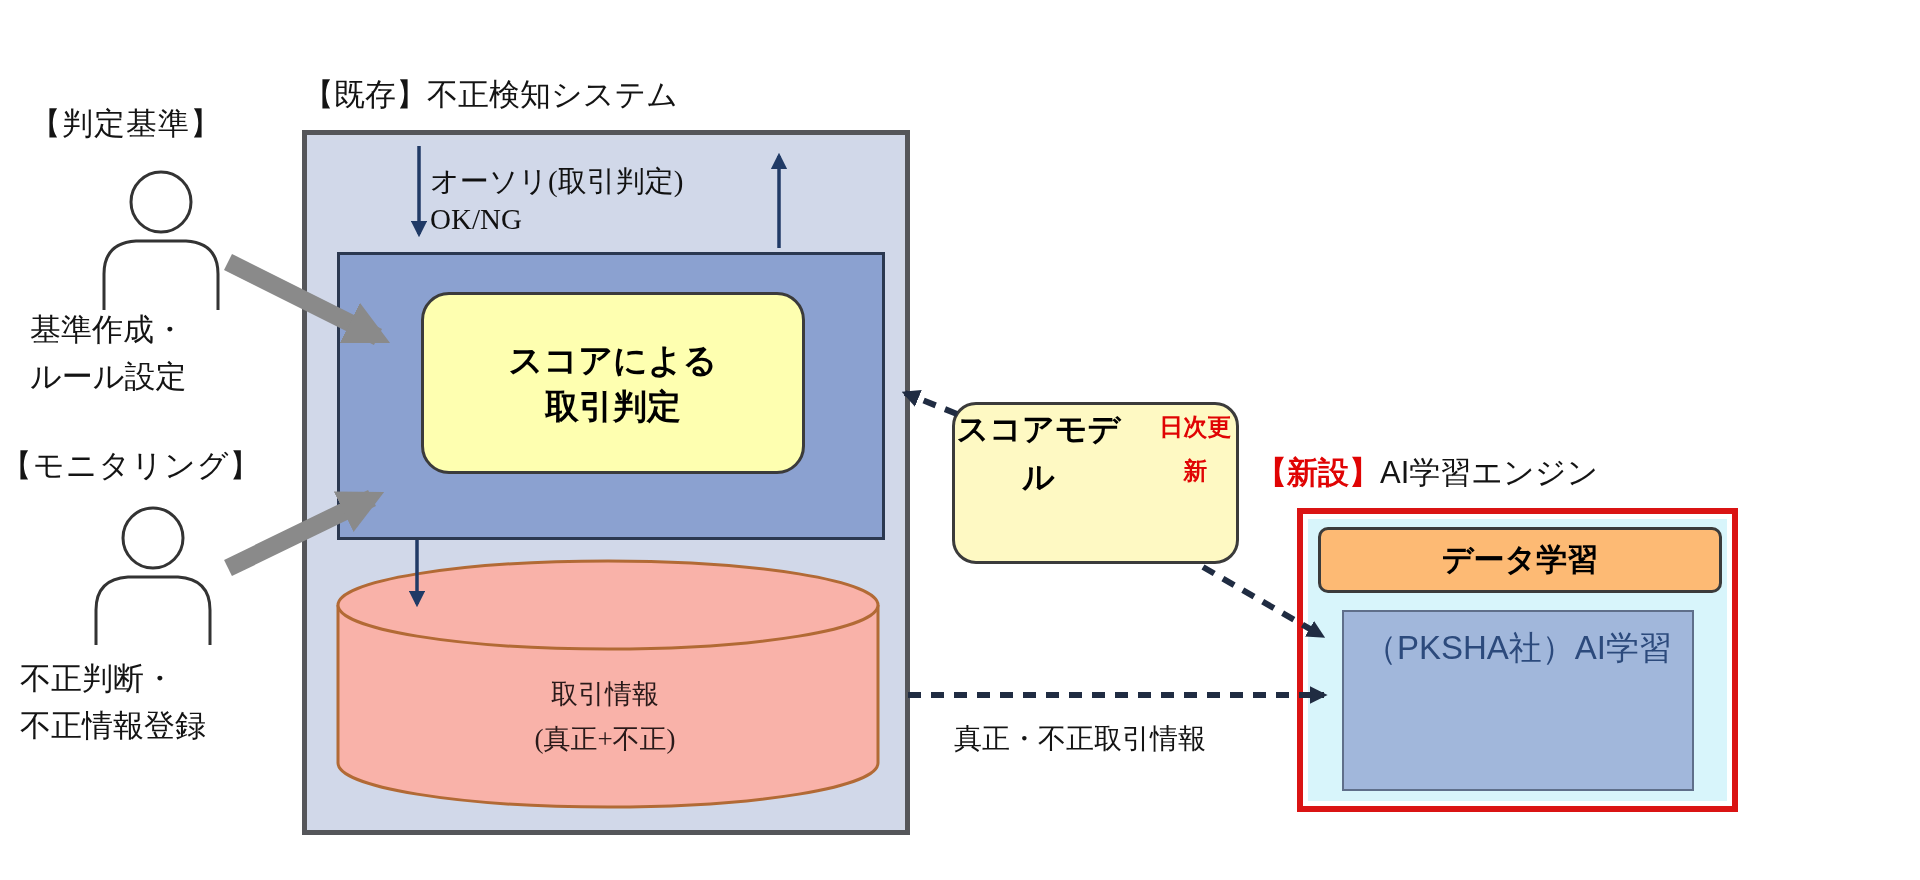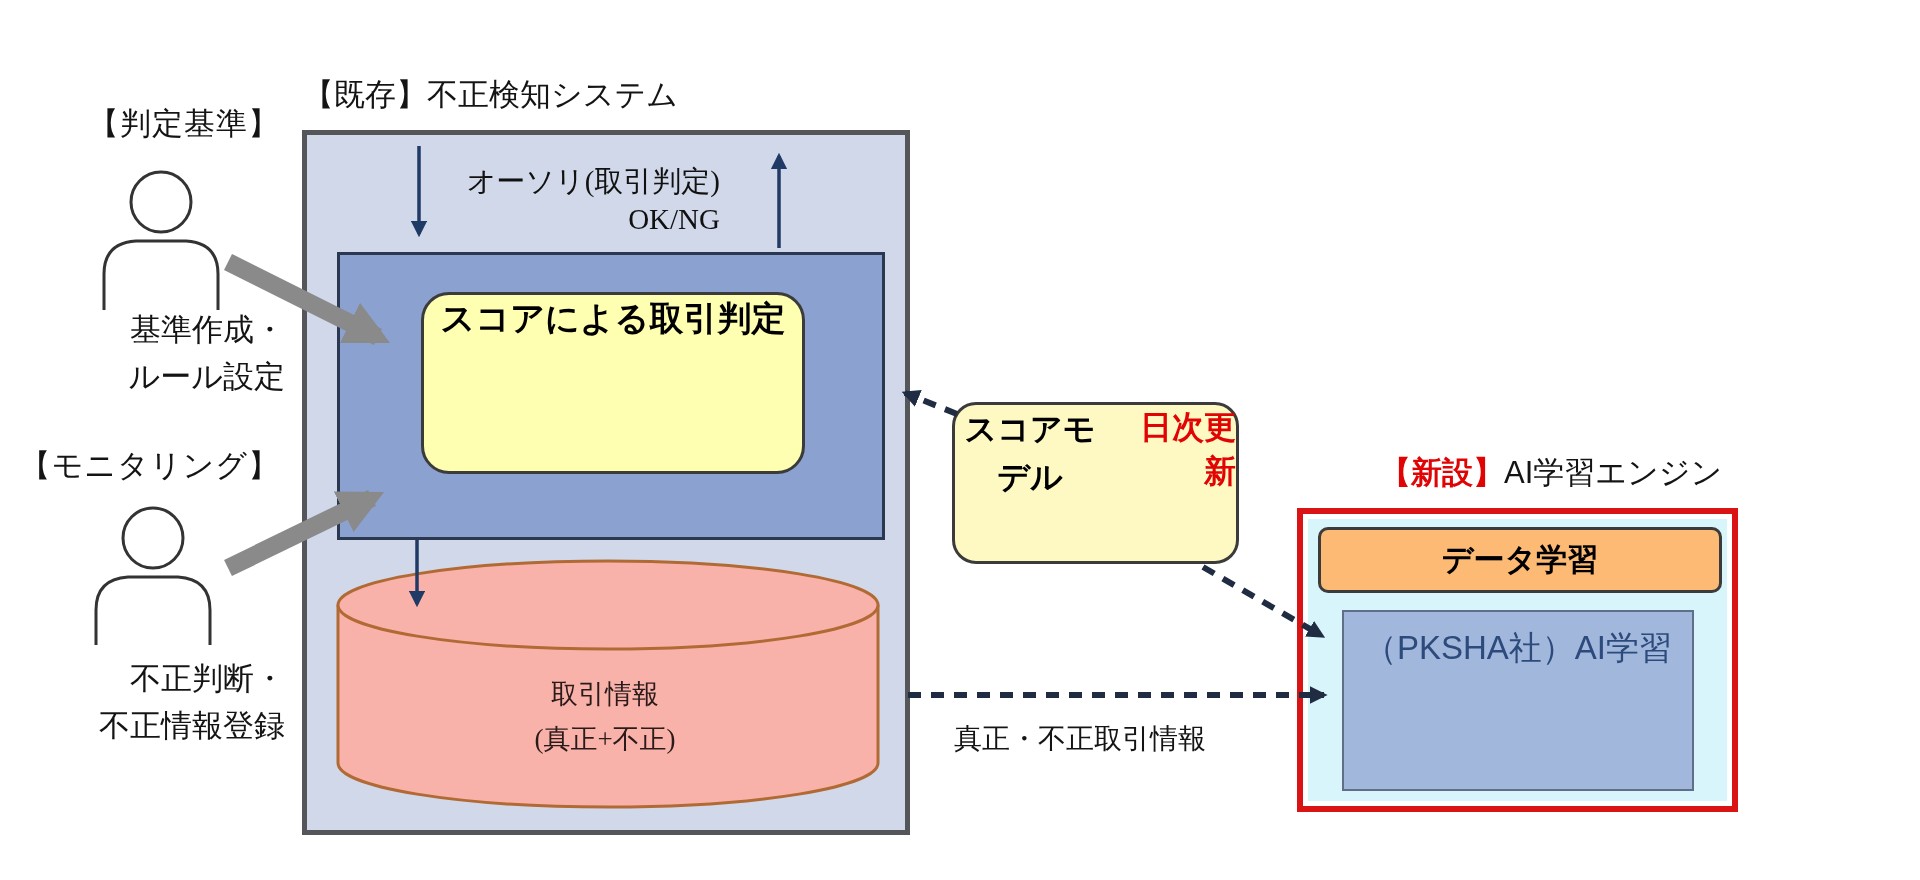--- a/index.html
+++ b/index.html
@@ -1,47 +1,47 @@
 <!DOCTYPE html>
 <html><head>
 <meta charset="utf-8">
 <style>
   html,body{margin:0;padding:0;background:#ffffff;}
   .stage{position:relative;width:1920px;height:880px;background:#ffffff;overflow:hidden;
          font-family:"Liberation Sans","DejaVu Sans",sans-serif;}
   .abs{position:absolute;}
   .serif{font-family:"Liberation Serif","DejaVu Serif",serif;}
   .sans{font-family:"Liberation Sans","DejaVu Sans",sans-serif;}
-  .center{text-align:right;}
+  .center{text-align:left;}
 
   
   .actor-heading{font-size:31px;color:#141414;letter-spacing:1px;white-space:nowrap;}
   .actor-caption span{display:block;font-size:31px;color:#141414;line-height:47px;white-space:nowrap;}
 
   
   .main-box{left:302px;top:130px;width:598px;height:695px;background:#d1d8e9;border:5px solid #55565a;}
   .main-title{left:303px;top:74px;font-size:31px;color:#141414;white-space:nowrap;}
   .auth-text span{display:block;font-size:29px;color:#111;line-height:38px;white-space:nowrap;}
   .inner-box{left:337px;top:252px;width:542px;height:282px;background:#8ba1d0;border:3px solid #2b3850;}
   .score-box{left:421px;top:292px;width:378px;height:176px;border-radius:28px;background:#feffb0;
-             border:3px solid #3b3b3b;display:flex;flex-direction:row;justify-content:center;}
+             border:3px solid #3b3b3b;display:flex;flex-direction:column;justify-content:center;}
   .score-box span{display:block;font-size:34px;font-weight:bold;color:#000;line-height:46px;text-align:center;}
   .cyl-text{left:380px;top:672px;width:450px;}
   .cyl-text span{display:block;font-size:27px;color:#2a1a1a;line-height:45px;text-align:center;white-space:nowrap;}
 
   
   .score-model{left:952px;top:402px;width:281px;height:156px;border-radius:24px;background:#fef9c3;
                border:3px solid #3b3b3b;display:flex;justify-content:center;}
   .score-model .l1{display:block;font-size:32px;font-weight:bold;color:#000;line-height:48px;text-align:center;}
-  .score-model .l2{display:block;font-size:32px;font-weight:bold;color:#e00404;line-height:44px;text-align:right;padding-left:33px;}
+  .score-model .l2{display:block;font-size:24px;font-weight:bold;color:#e00404;line-height:44px;text-align:center;padding-left:33px;}
 
   .flow-label{left:925px;top:720px;width:310px;font-size:28px;color:#141414;text-align:center;white-space:nowrap;}
 
   
-  .new-heading{left:1380px;top:452px;font-size:31px;white-space:nowrap;}
+  .new-heading{left:1256px;top:452px;font-size:31px;white-space:nowrap;}
   .new-heading .new{color:#e00404;font-weight:bold;}
   .new-heading .rest{color:#141414;}
   .red-box{left:1297px;top:508px;width:429px;height:292px;background:#d8f5fb;border:6px solid #da1414;
            box-shadow:inset 0 0 0 5px #ffffff;}
   .data-learning{left:1318px;top:527px;width:398px;height:60px;border-radius:10px;background:#fdba74;
                  border:3px solid #3b3b3b;display:flex;align-items:center;justify-content:center;}
   .data-learning span{font-size:31px;font-weight:bold;color:#000;}
   .pksha-box{left:1342px;top:610px;width:348px;height:177px;background:#a1b7db;border:2px solid #5f6f8a;
              display:flex;flex-direction:row;justify-content:center;}
   .pksha-box span{display:block;font-size:33px;color:#2c4a7c;line-height:72px;text-align:center;}
@@ -59,21 +59,21 @@
   <svg class="abs" style="left:86px;top:162px;" width="150" height="148" viewBox="0 0 150 148">
     <circle cx="75" cy="40" r="30" fill="#ffffff" stroke="#333333" stroke-width="3"></circle>
     <path d="M18,148 L18,112 Q18,81 50,79 L100,79 Q132,81 132,112 L132,148" fill="none" stroke="#333333" stroke-width="3"></path>
   </svg>
 
   <div class="abs actor-caption serif center" style="left:30px;top:306px;width:255px;">
     <span>基準作成・</span>
     <span>ルール設定</span>
   </div>
 
-  <div class="abs actor-heading serif center" style="left:15px;top:445px;width:265px;">【モニタリング】</div>
+  <div class="abs actor-heading serif center" style="left:1px;top:445px;width:265px;">【モニタリング】</div>
 
   <svg class="abs" style="left:78px;top:500px;" width="150" height="145" viewBox="0 0 150 145">
     <circle cx="75" cy="38" r="30" fill="#ffffff" stroke="#333333" stroke-width="3"></circle>
     <path d="M18,145 L18,110 Q18,79 50,77 L100,77 Q132,79 132,110 L132,145" fill="none" stroke="#333333" stroke-width="3"></path>
   </svg>
 
   <div class="abs actor-caption serif center" style="left:20px;top:655px;width:265px;">
     <span>不正判断・</span>
     <span>不正情報登録</span>
   </div>

